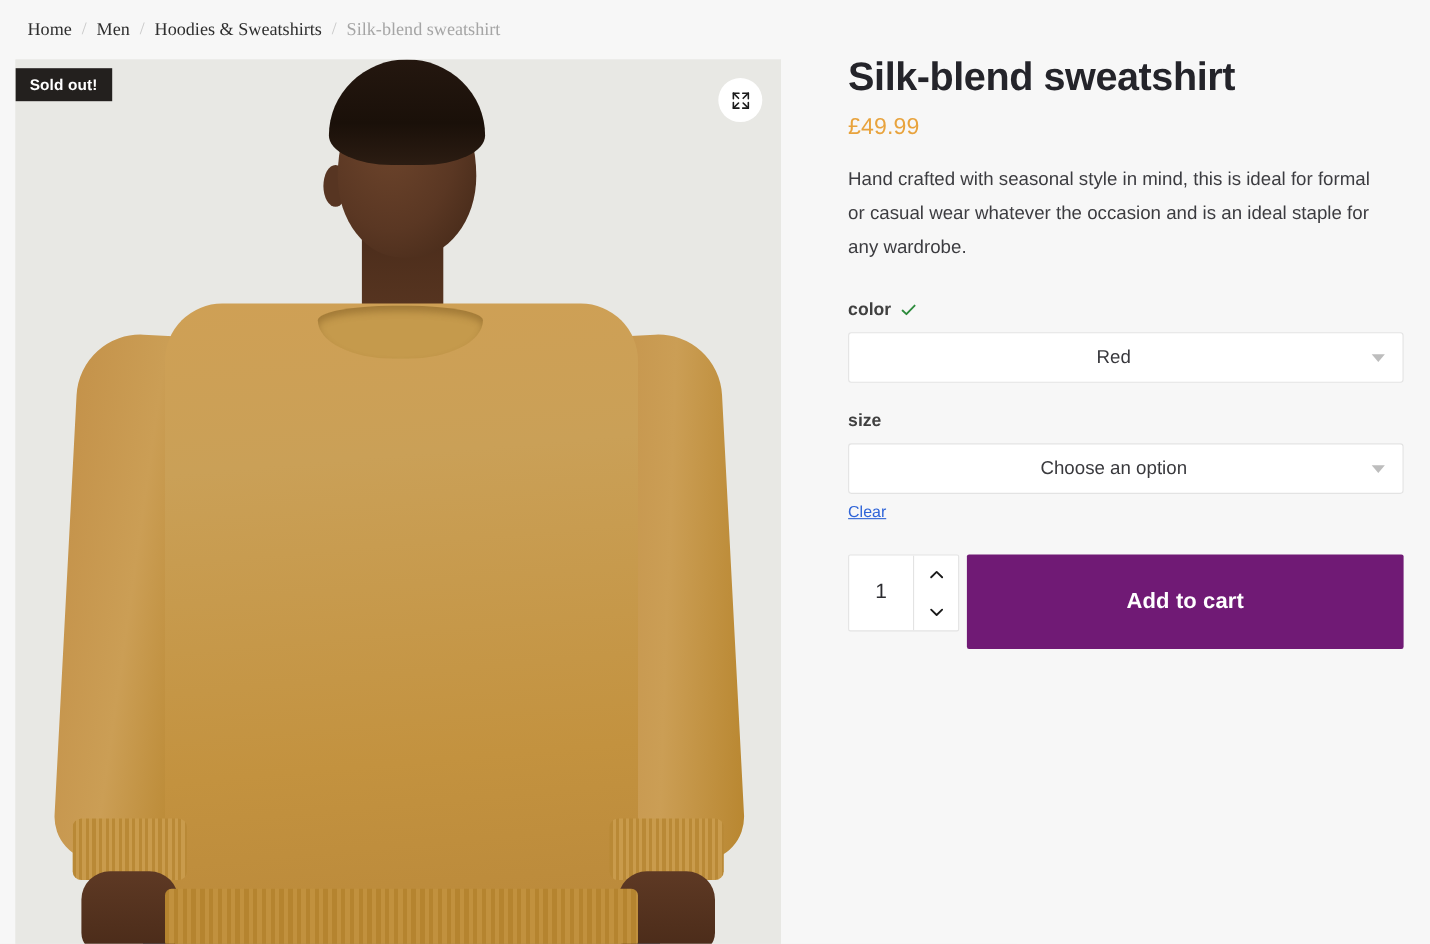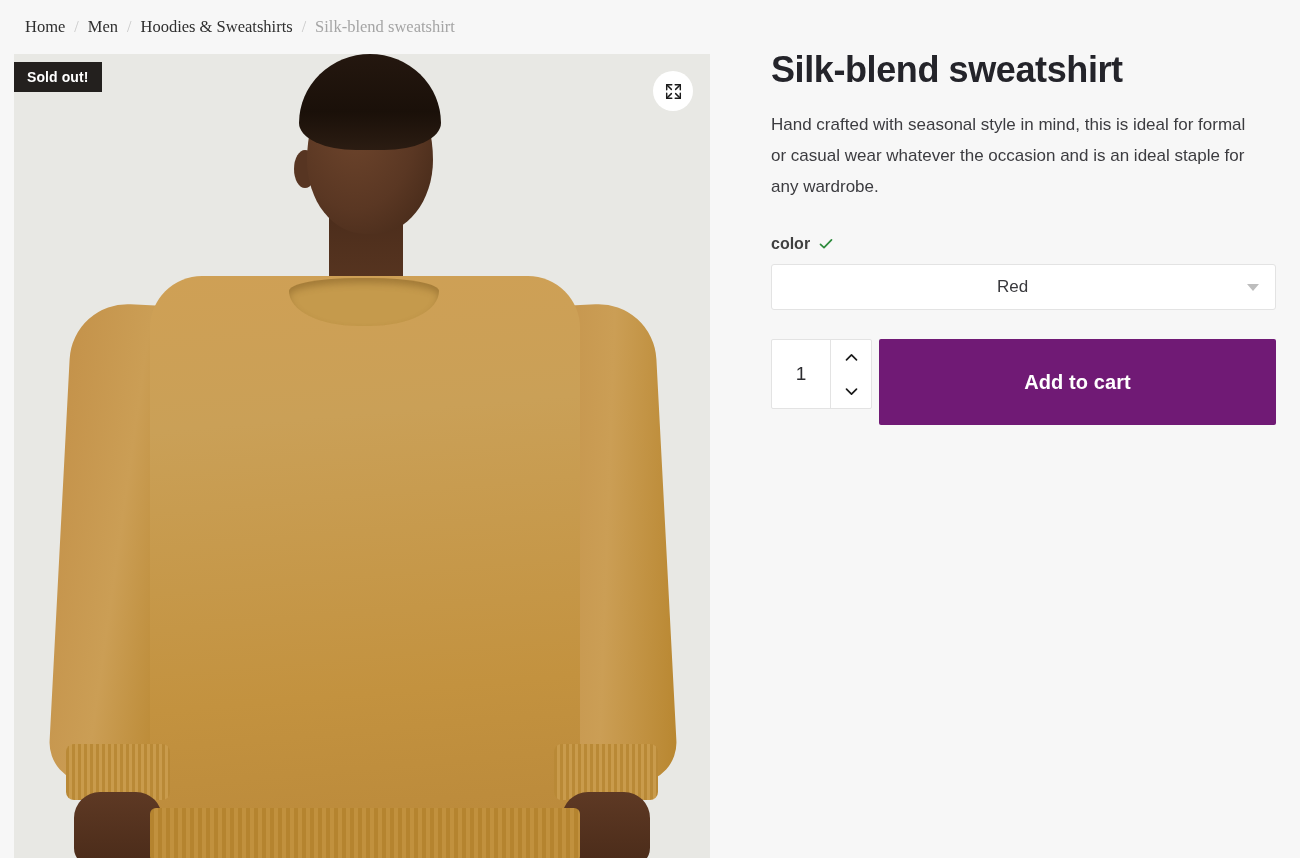--- a/index.html
+++ b/index.html
@@ -373,38 +373,49 @@
           <path d="M18 18 L12.5 12.5"></path>
       </g>
     </svg>
   </button>
 </div>
 
 <div class="summary">
 
   <h1 class="product-title">Silk-blend sweatshirt</h1>
 
+  <div class="price">£49.99</div>
 
   <p class="description">Hand crafted with seasonal style in mind, this is ideal for formal or casual wear whatever the occasion and is an ideal staple for any wardrobe.</p>
 
   <div class="variations">
 
     <div class="variation-row">
       <div class="variation-label">
         <span>color</span>
         <svg class="check-icon" width="16" height="16" viewBox="0 0 16 16">
           <path d="M2.5 8.3 L6 11.6 L13.5 3.8" stroke="#2e8b3d" stroke-width="1.7" fill="none" stroke-linecap="round" stroke-linejoin="round"></path>
         </svg>
       </div>
       <div class="select-box">
         <span>Red</span>
         <span class="select-caret"></span>
       </div>
     </div>
 
+    <div class="variation-row">
+      <div class="variation-label">
+        <span>size</span>
+      </div>
+      <div class="select-box">
+        <span>Choose an option</span>
+        <span class="select-caret"></span>
+      </div>
+      <a class="clear-link">Clear</a>
+    </div>
 
   </div>
 
   <div class="cart-row">
     <div class="qty-wrap">
       <input class="qty-input" type="text" value="1" style="">
       <div class="qty-steppers">
         <button class="qty-btn">
           <svg width="13" height="9" viewBox="0 0 13 9">
             <path d="M1.5 6.8 L6.5 1.9 L11.5 6.8" stroke="#1b1b1b" stroke-width="1.7" fill="none" stroke-linecap="round" stroke-linejoin="round"></path>

